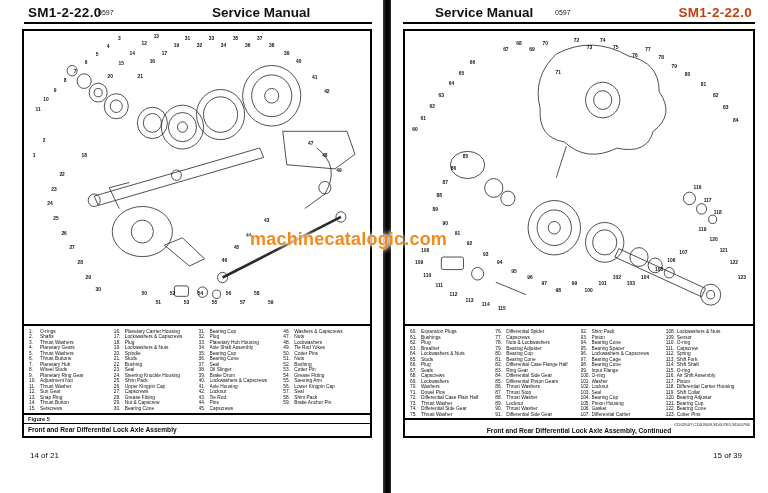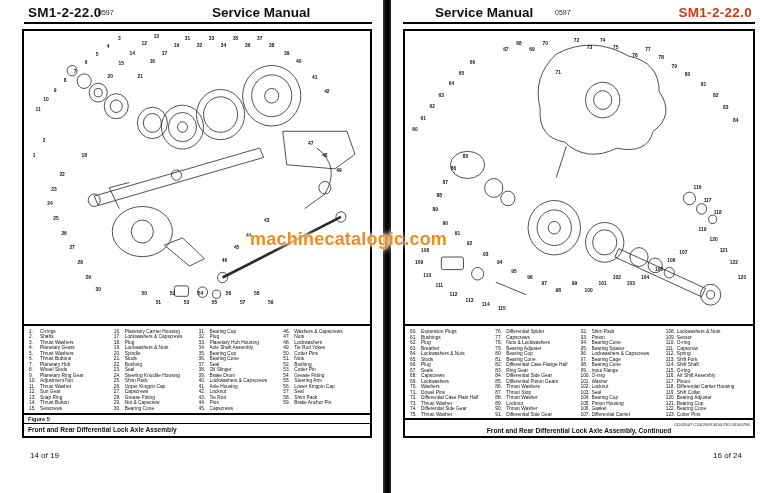--- a/index.html
+++ b/index.html
@@ -412,21 +412,21 @@
           <div class="part-row">
             <span class="pn">59.</span>
             <span class="pt">Brake Anchor Pin</span>
           </div>
         </div>
     </div>
     <div class="fig-label">Figure 5</div>
     <div class="fig-title">Front and Rear Differential Lock Axle Assembly</div>
   </div>
 
-  <div class="pagenum">14 of 19</div>
+  <div class="pagenum">14 of 21</div>
 </div>
 
 <div class="gutter"></div>
 
 <div class="page" id="page-right">
   <span class="hdr-title" style="left:44px; top:5px;">Service Manual</span>
   <span class="hdr-doc" style="left:164px; top:9px;">0597</span>
   <span class="hdr-code" style="right: 16px; top: 5px; color: rgb(198, 61, 15);">SM1-2-22.0</span>
   <div class="hdr-rule" style="left:12px; right:13px; top:22px;"></div>
 
@@ -790,16 +790,16 @@
             <span class="pt">Cotter Pins</span>
           </div>
         </div>
     </div>
     <div class="caption-r">
       <span class="doc-codes">CD02607,CD02608,SD00765,SD00766</span>
       <div class="fig-title-r">Front and Rear Differential Lock Axle Assembly, Continued</div>
     </div>
   </div>
 
-  <div class="pagenum">16 of 24</div>
+  <div class="pagenum">15 of 39</div>
 </div>
 
 <div id="watermark" style="color: rgb(242, 139, 29); text-align: right;">machinecatalogic.com</div>
 
 </body></html>

